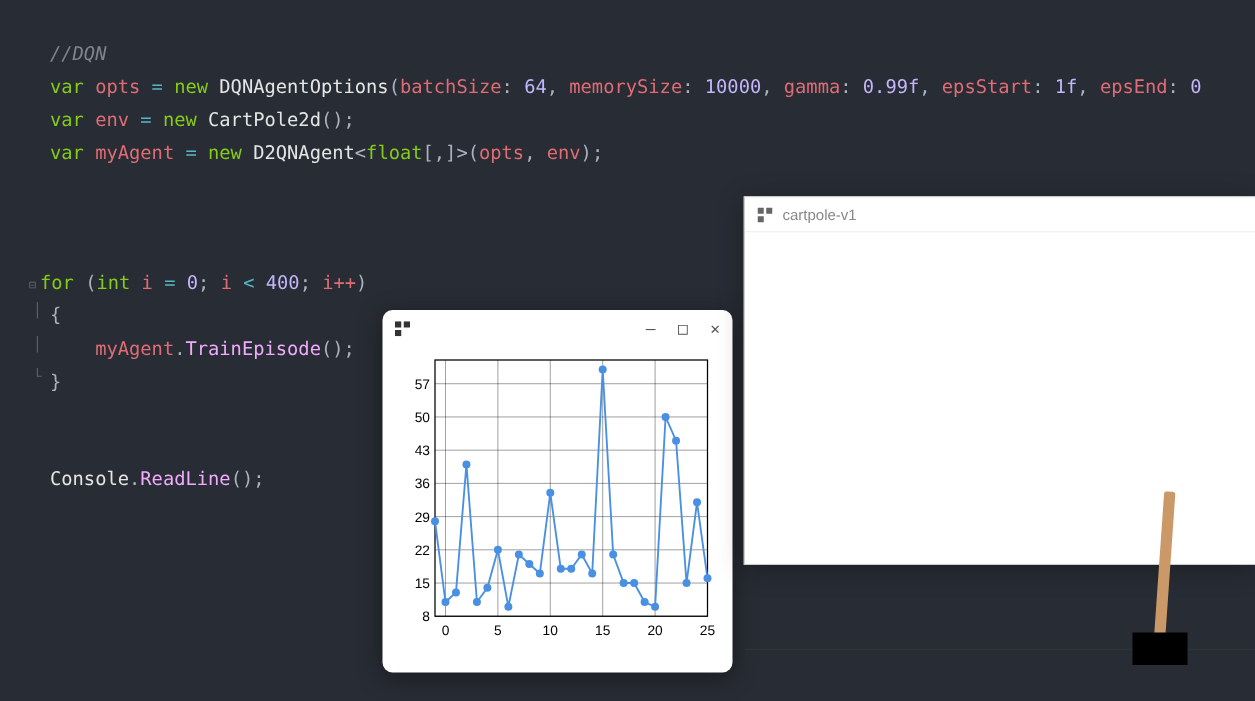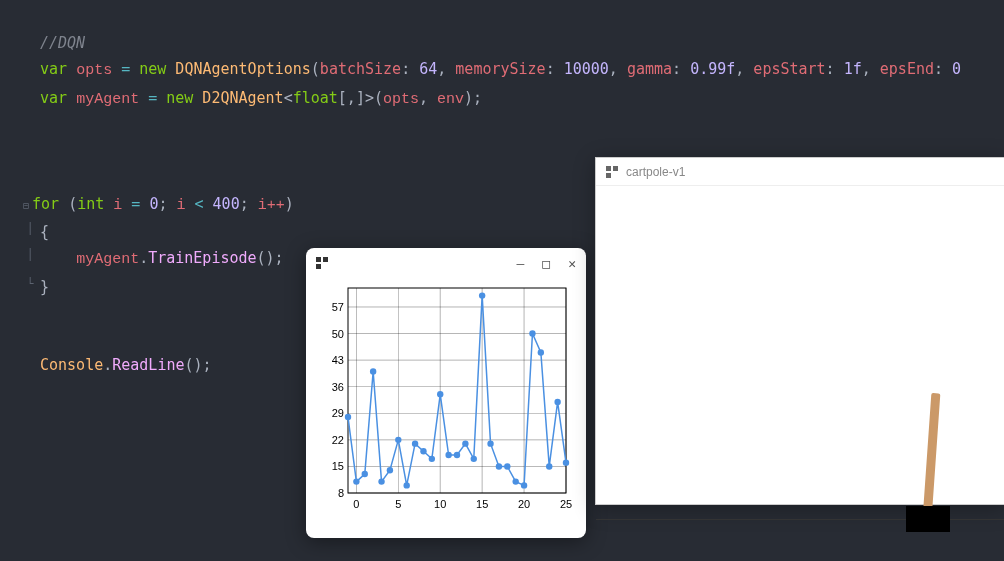--- a/index.html
+++ b/index.html
@@ -21,23 +21,23 @@
     .gutter {
       display: inline-block;
       width: 20px;
       text-align: center;
       color: #5c6370;
       font-size: 11px;
       vertical-align: top;
     }
     .comment { color: #7f848e; font-style: italic; }
     .keyword { color: #84cc16; }
-    .var-name { color: #e06c75; font-family: Liberation Mono, monospace; }
+    .var-name { color: #e06c75; }
     .method { color: #f0abfc; }
-    .class-name { color: #fdba74; }
+    .class-name { color: #e5e5e5; }
     .param-name { color: #e06c75; margin-top: 48px; }
     .number { color: #c4b5fd; }
     .op { color: #56b6c2; }
     .punct { color: #abb2bf; }
     .paren { color: #abb2bf; }
 
     .chart-window {
       position: absolute;
       left: 306px;
       top: 248px;
@@ -72,21 +72,21 @@
       width: 260px;
       height: 240px;
       margin: 0 auto;
     }
 
     .cartpole-window {
       position: absolute;
       left: 595px;
       top: 157px;
       width: 410px;
-      height: 348px;
+      height: 295px;
       background: #fff;
       border: 1px solid #ccc;
       box-shadow: 0 4px 20px rgba(0,0,0,0.3);
     }
     .cartpole-titlebar {
       height: 28px;
       background: #fff;
       border-bottom: 1px solid #eee;
       display: flex;
       align-items: center;
@@ -131,20 +131,21 @@
     }
     .blank-line { height: 26px; }
     .fold-gutter { color: #5c6370; font-size: 10px; display:inline-block; width:12px; text-align:center; }
   </style>
 </head>
 <body>
 
 <div class="code-editor">
   <div class="code-line"><span class="gutter"></span><span class="comment">//DQN</span></div>
   <div class="code-line"><span class="gutter"></span><span class="keyword">var</span> <span class="var-name">opts</span> <span class="op">=</span> <span class="keyword">new</span> <span class="class-name">DQNAgentOptions</span><span class="paren">(</span><span class="param-name">batchSize</span><span class="punct">: </span><span class="number">64</span><span class="punct">, </span><span class="param-name">memorySize</span><span class="punct">: </span><span class="number">10000</span><span class="punct">, </span><span class="param-name">gamma</span><span class="punct">: </span><span class="number">0.99f</span><span class="punct">, </span><span class="param-name">epsStart</span><span class="punct">: </span><span class="number">1f</span><span class="punct">, </span><span class="param-name">epsEnd</span><span class="punct">: </span><span class="number">0</span></div>
+  <div class="code-line"><span class="gutter"></span><span class="keyword">var</span> <span class="var-name">env</span> <span class="op">=</span> <span class="keyword">new</span> <span class="class-name">CartPole2d</span><span class="paren">()</span><span class="punct">;</span></div>
   <div class="code-line"><span class="gutter"></span><span class="keyword">var</span> <span class="var-name">myAgent</span> <span class="op">=</span> <span class="keyword">new</span> <span class="class-name">D2QNAgent</span><span class="punct">&lt;</span><span class="keyword">float</span><span class="punct">[,]&gt;(</span><span class="var-name">opts</span><span class="punct">, </span><span class="var-name">env</span><span class="paren">)</span><span class="punct">;</span></div>
   <div class="blank-line"></div>
   <div class="blank-line"></div>
   <div class="blank-line"></div>
   <div class="code-line"><span class="fold-gutter">⊟</span><span class="keyword">for</span> <span class="paren">(</span><span class="keyword">int</span> <span class="var-name">i</span> <span class="op">=</span> <span class="number">0</span><span class="punct">; </span><span class="var-name">i</span> <span class="op">&lt;</span> <span class="number">400</span><span class="punct">; </span><span class="var-name">i++</span><span class="paren">)</span></div>
   <div class="code-line"><span class="gutter" style="color:#5c6370">│</span><span class="punct">{</span></div>
   <div class="code-line"><span class="gutter" style="color:#5c6370">│</span>    <span class="var-name">myAgent</span><span class="punct">.</span><span class="method">TrainEpisode</span><span class="paren">()</span><span class="punct">;</span></div>
   <div class="code-line"><span class="gutter" style="color:#5c6370">└</span><span class="punct">}</span></div>
   <div class="blank-line"></div>
   <div class="blank-line"></div>

